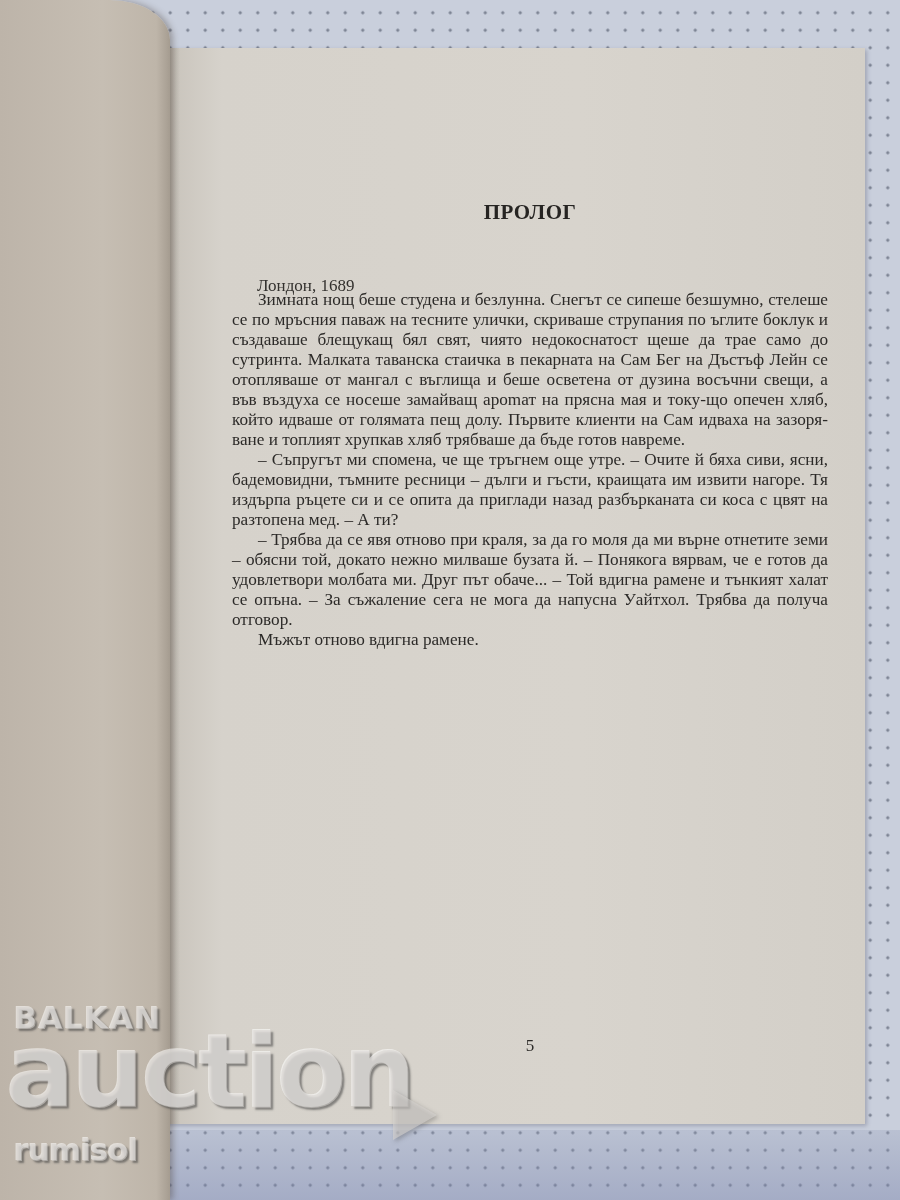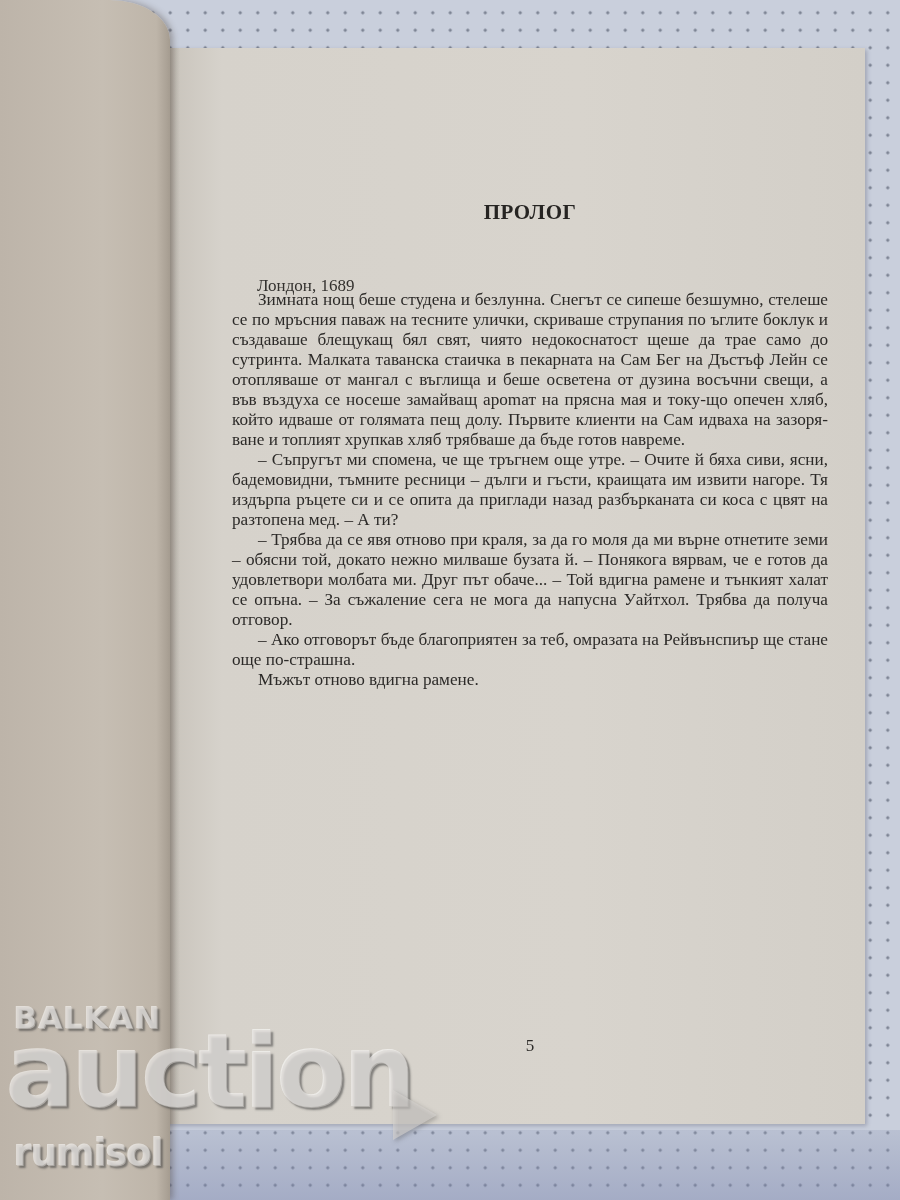--- a/index.html
+++ b/index.html
@@ -116,21 +116,21 @@
     }
     .wm-auction {
       left: 6px; top: 1012px;
       font-size: 102px;
       letter-spacing: -3px;
       font-family: "DejaVu Sans", sans-serif;
       font-weight: bold;
     }
     .wm-rumisol {
       left: 14px; top: 1132px;
-      font-size: 37px;
+      font-size: 31px;
       letter-spacing: -1px;
     }
     .wm-arrow {
       position: absolute;
       z-index: 5;
       left: 393px; top: 1090px;
       width: 0; height: 0;
       border-top: 25px solid transparent;
       border-bottom: 25px solid transparent;
       border-left: 44px solid rgba(215,212,208,0.6);
@@ -144,21 +144,20 @@
 
 <div class="right-page">
   <div class="gutter"></div>
   <div class="text-block">
     <div class="chapter-title">ПРОЛОГ</div>
     <div class="dateline">Лондон, 1689</div>
     <div class="body-text">
       <p>Зимната нощ беше студена и безлунна. Снегът се сипеше безшумно, стелеше се по мръсния паваж на тесните улички, скриваше струпания по ъглите боклук и създаваше блещукащ бял свят, чиято недокоснатост щеше да трае само до сутринта. Малката таванска стаичка в пекарната на Сам Бег на Дъстъф Лейн се отопляваше от мангал с въглища и беше осветена от дузина восъчни свещи, а във въздуха се носеше замайващ аро­mат на прясна мая и току-що опечен хляб, който идваше от го­лямата пещ долу. Първите клиенти на Сам идваха на зазоря­ване и топлият хрупкав хляб трябваше да бъде готов навреме.</p>
       <p>– Съпругът ми спомена, че ще тръгнем още утре. – Очите й бяха сиви, ясни, бадемовидни, тъмните ресници – дълги и гъс­ти, краищата им извити нагоре. Тя издърпа ръцете си и се опи­та да приглади назад разбърканата си коса с цвят на разтопена мед. – А ти?</p>
       <p>– Трябва да се явя отново при краля, за да го моля да ми вър­не отнетите земи – обясни той, докато нежно милваше бузата й. – Понякога вярвам, че е готов да удовлетвори молбата ми. Друг път обаче... – Той вдигна рамене и тънкият халат се опъна. – За съжаление сега не мога да напусна Уайтхол. Трябва да получа отговор.</p>
-      <p>– Ако отговорът бъде благоприятен за теб, омразата на Рейвънспиър ще стане още по-страшна.</p>
       <p>Мъжът отново вдигна рамене.</p>
     </div>
     <div class="page-number">5</div>
   </div>
 </div>
 
 <div class="bottom-shade"></div>
 
 <div class="watermark wm-balkan">BALKAN</div>
 <div class="watermark wm-auction">auction</div>

